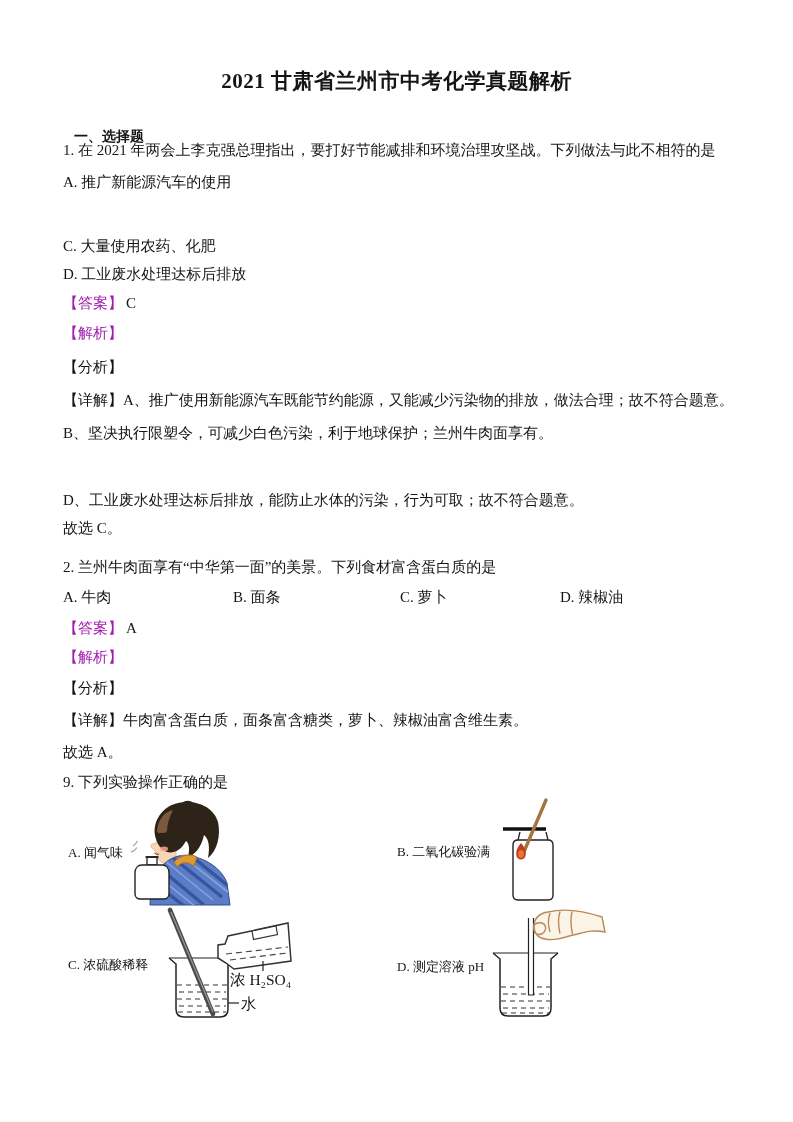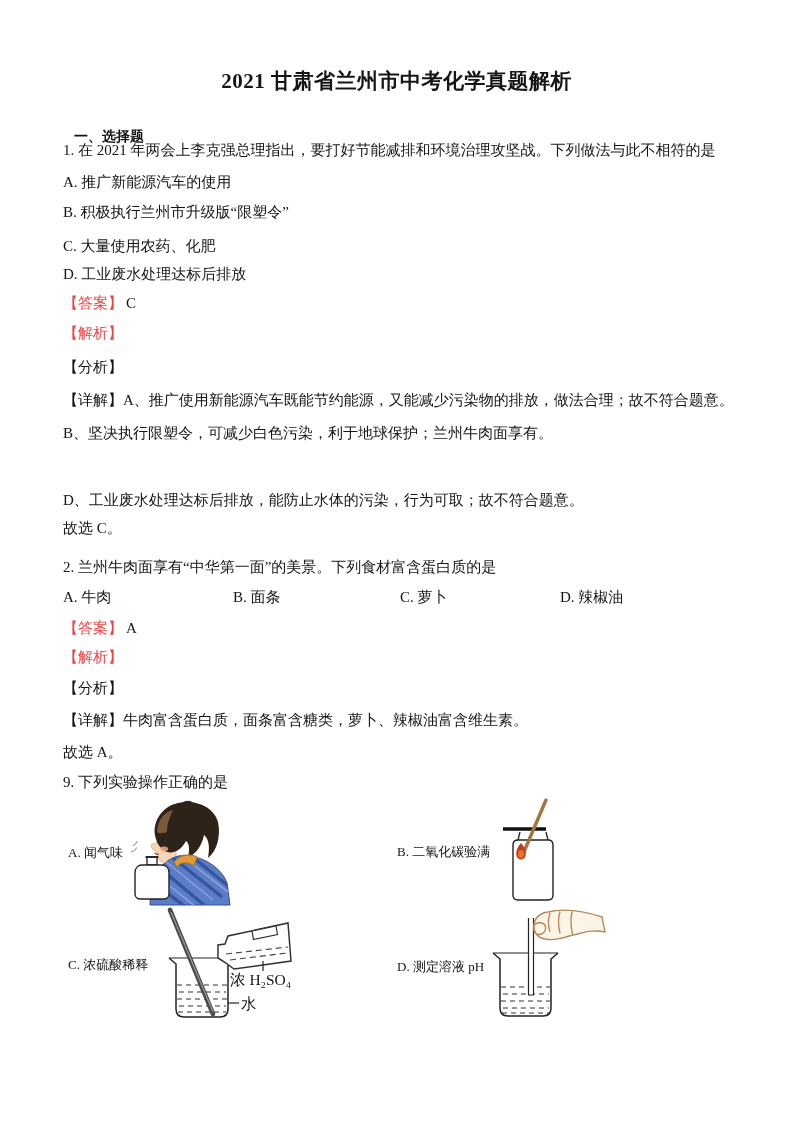--- a/index.html
+++ b/index.html
@@ -8,38 +8,37 @@
     font-family:"Liberation Serif","DejaVu Serif",serif;color:#151515;overflow:hidden;
   }
   .doc-title{
     position:absolute;top:66px;left:0;width:100%;text-align:center;
     font-size:21px;font-weight:bold;letter-spacing:0.5px;line-height:30px;
   }
   .sec-head{
     position:absolute;top:110px;left:74px;font-size:14px;font-weight:bold;line-height:22px;margin-top:16px;
   }
   .ln{position:absolute;left:63px;font-size:15px;line-height:20px;white-space:nowrap;}
-  .tag{color:#ef4444;}
+  .tag{color:#a21caf;}
   .ansval{margin-left:3px;}
   .optcol{position:absolute;font-size:15px;line-height:20px;white-space:nowrap;}
   .figlabel{position:absolute;font-size:13px;line-height:20px;white-space:nowrap;}
   svg{position:absolute;overflow:visible;}
   svg text{font-family:"Liberation Serif","DejaVu Serif","DejaVu Sans",serif;fill:#151515;}
 </style>
 </head>
 <body>
 
 <div class="page">
 
   <div class="doc-title">2021 甘肃省兰州市中考化学真题解析</div>
   <div class="sec-head">一、选择题</div>
 
   <div class="ln" style="top:140px">1. 在 2021 年两会上李克强总理指出，要打好节能减排和环境治理攻坚战。下列做法与此不相符的是</div>
   <div class="ln" style="top:172px">A. 推广新能源汽车的使用</div>
-  <div class="ln" style="top:202px">B. 积极执行兰州市升级版“限塑令”</div>
   <div class="ln" style="top:236px">C. 大量使用农药、化肥</div>
   <div class="ln" style="top:264px">D. 工业废水处理达标后排放</div>
   <div class="ln" style="top:293px"><span class="tag">【答案】</span><span class="ansval">C</span></div>
   <div class="ln" style="top:323px"><span class="tag">【解析】</span></div>
   <div class="ln" style="top:357px">【分析】</div>
   <div class="ln" style="top:390px">【详解】A、推广使用新能源汽车既能节约能源，又能减少污染物的排放，做法合理；故不符合题意。</div>
   <div class="ln" style="top:423px">B、坚决执行限塑令，可减少白色污染，利于地球保护；兰州牛肉面享有。</div>
   <div class="ln" style="top:490px">D、工业废水处理达标后排放，能防止水体的污染，行为可取；故不符合题意。</div>
   <div class="ln" style="top:518px">故选 C。</div>
 

